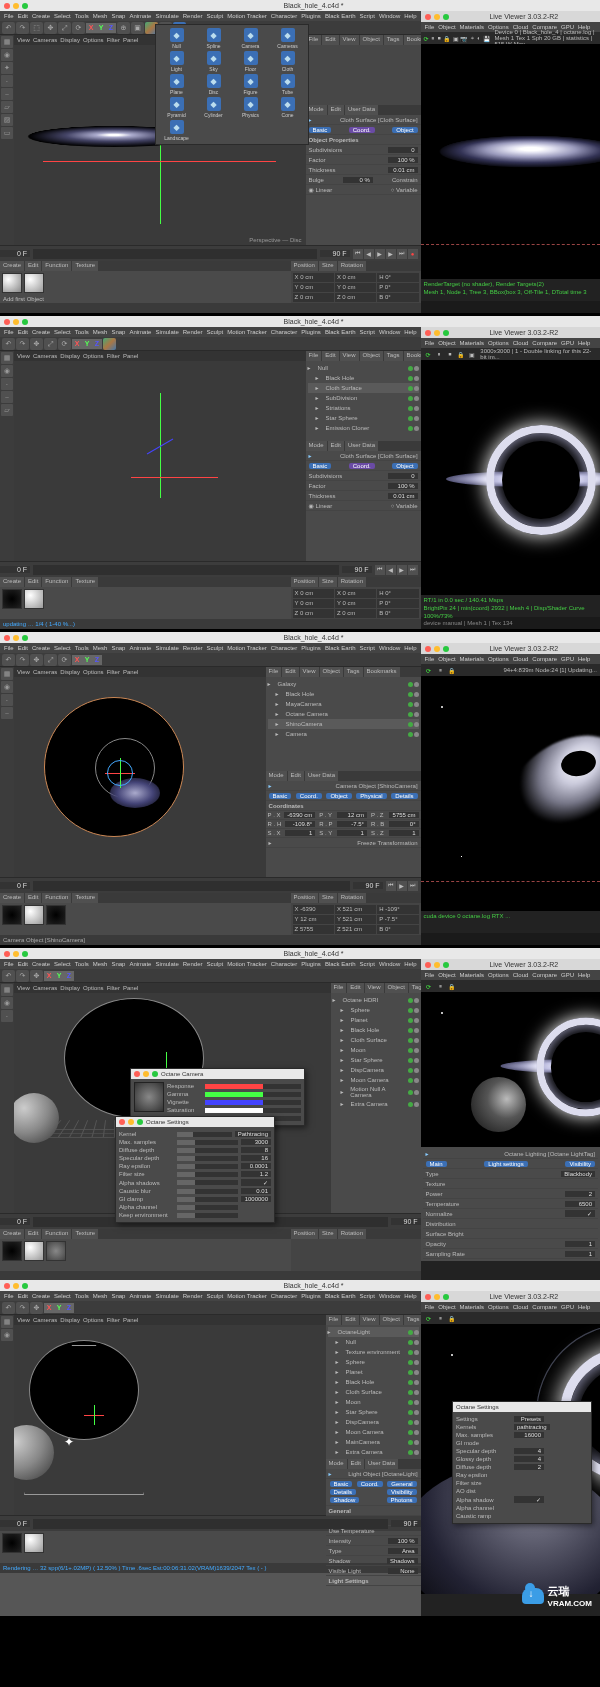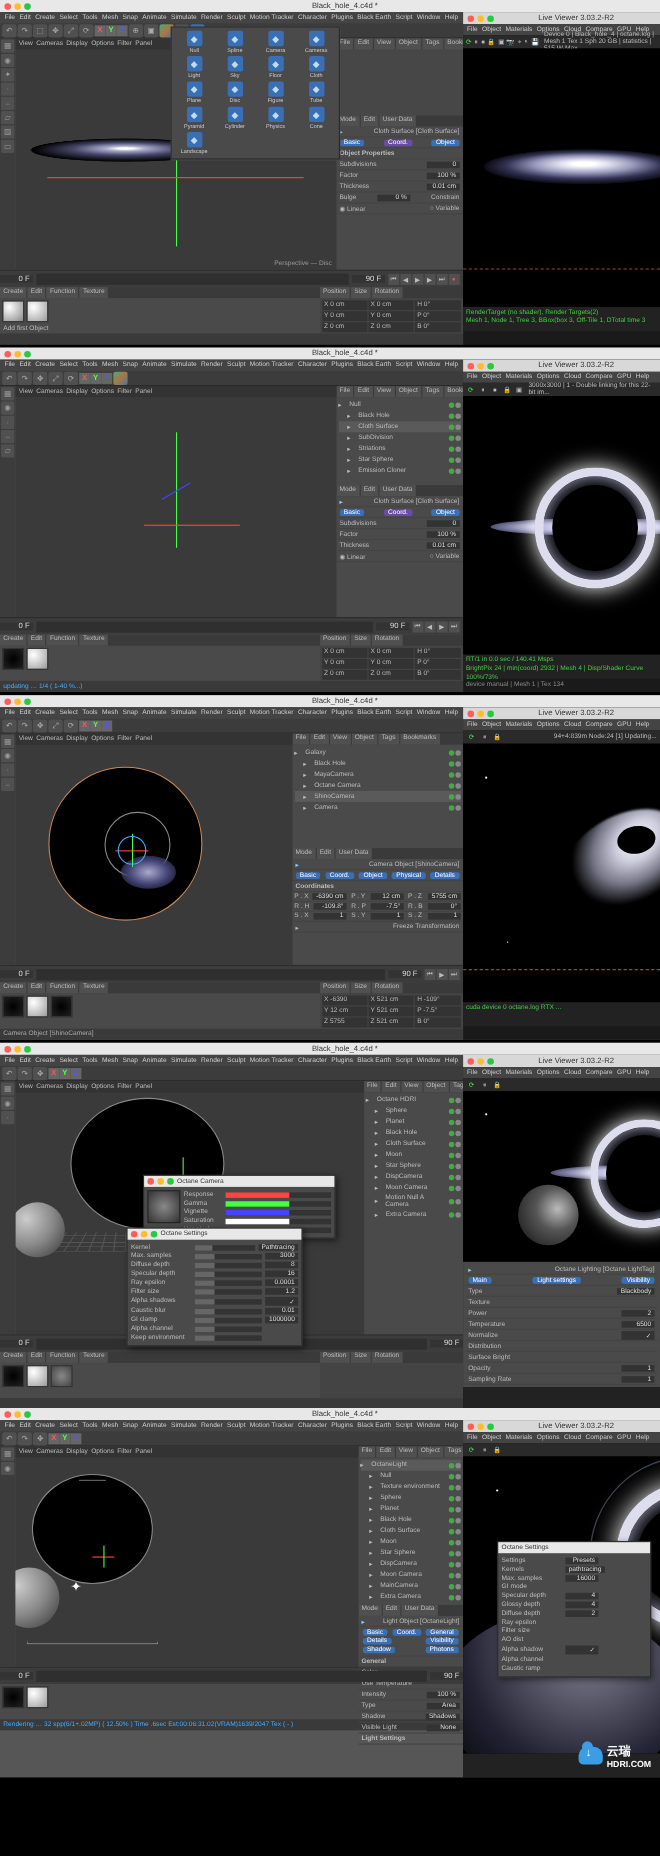--- a/index.html
+++ b/index.html
@@ -1662,18 +1662,18 @@
               <label>Caustic ramp</label>
               <span class="attr-val"></span>
             </div>
           </div>
       </div>
 
       <div class="watermark">
         <div class="wm-cloud"></div>
         <div>
           <div>云瑞</div>
-          <div style="font-size:8px">HDRI.COM</div>
+          <div style="font-size:8px">VRAM.COM</div>
         </div>
       </div>
     </div>
   </div>
 </div>
 
 </body></html>

